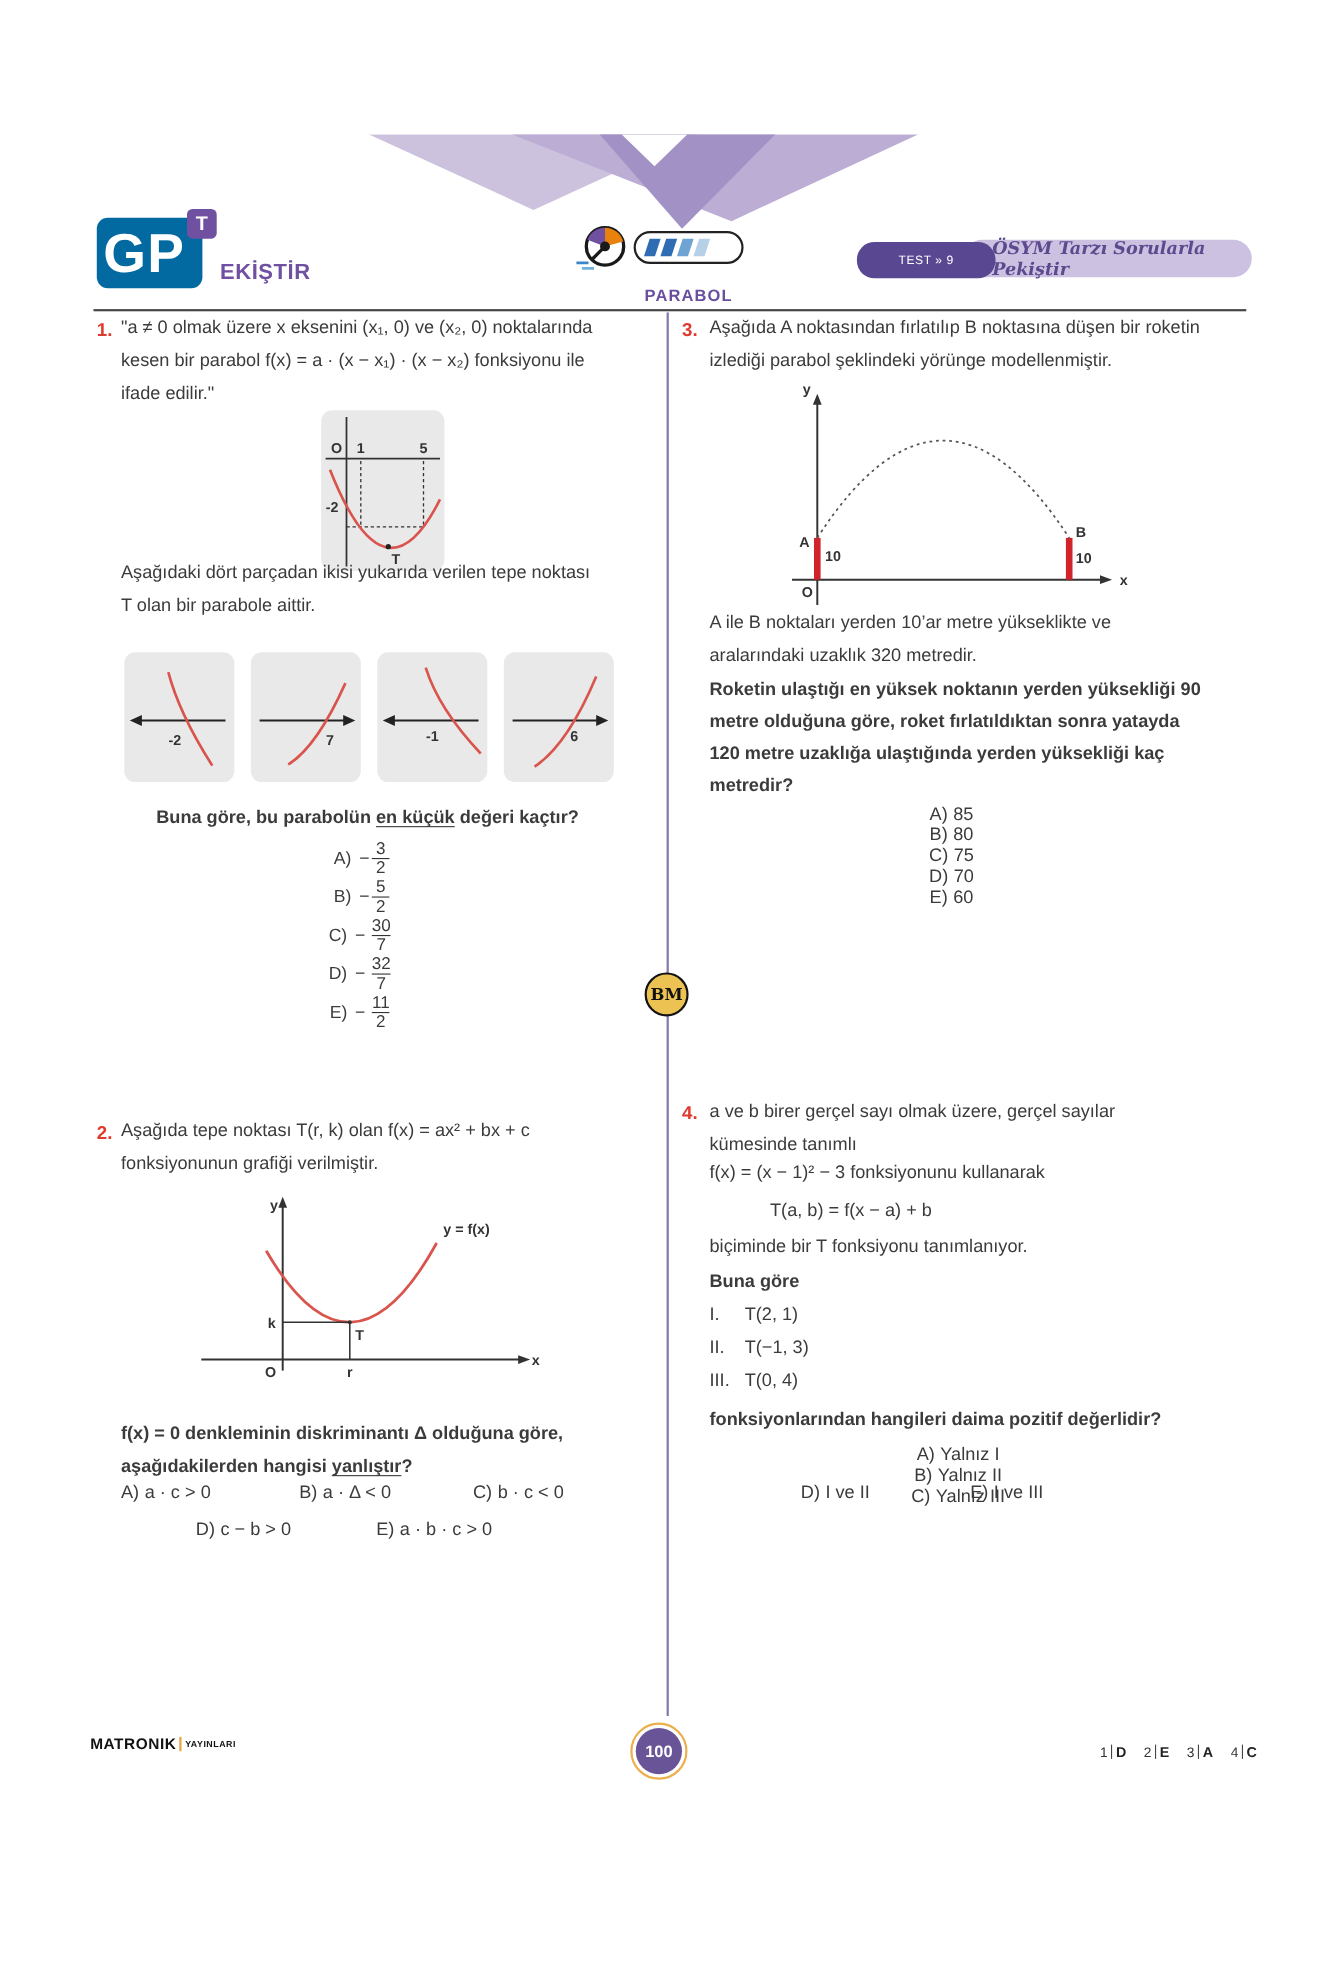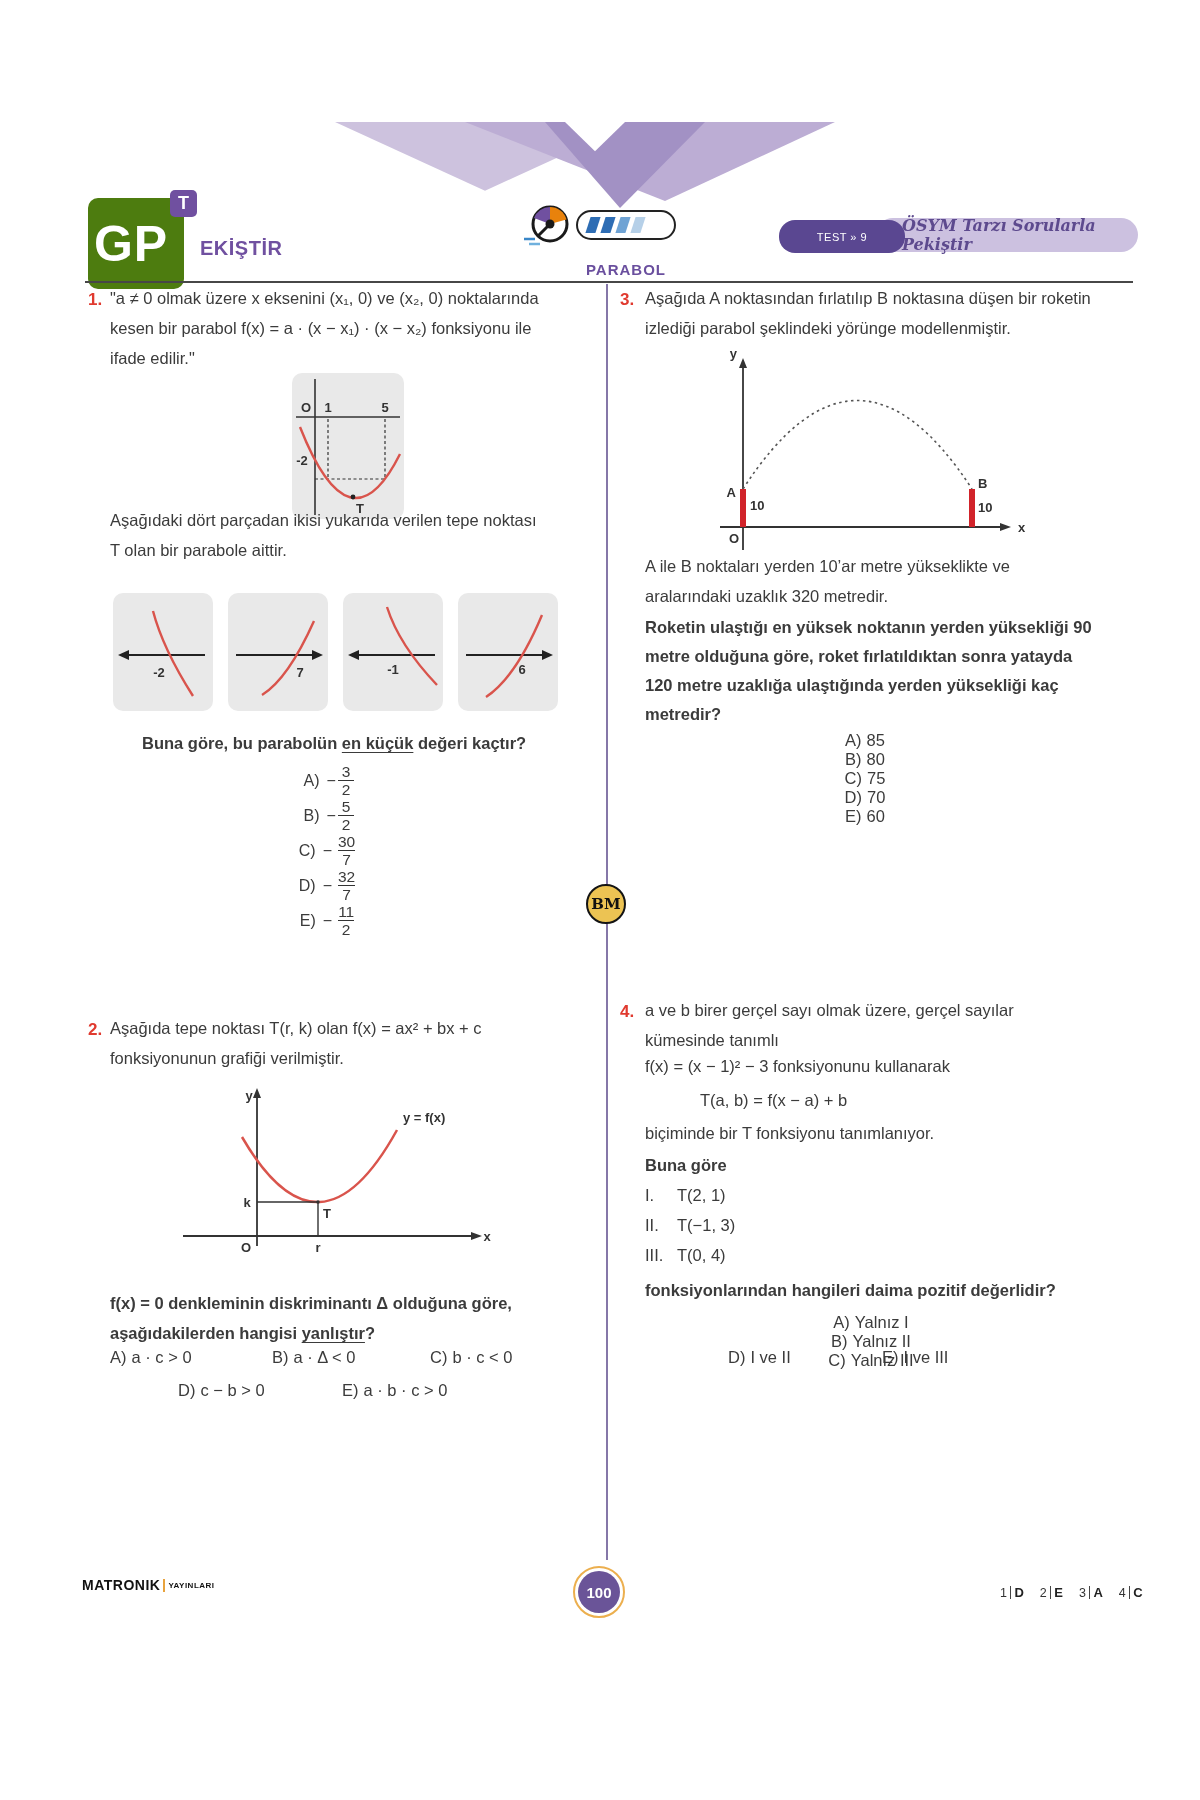--- a/index.html
+++ b/index.html
@@ -7,21 +7,21 @@
        font-family:"Liberation Sans","DejaVu Sans",sans-serif;color:#3b3b3b;}
   .abs{position:absolute;}
   
   .deco{left:335px;top:122px;width:500px;height:86px;}
   .deco div{position:absolute;inset:0;}
   .deco .t1{background:#cdc2de;clip-path:polygon(0% 0%,60% 0%,30% 80%);}
   .deco .t2{background:#bcadd4;clip-path:polygon(26% 0%,100% 0%,66% 92%);}
   .deco .t3{background:#a291c4;clip-path:polygon(42% 0%,74% 0%,57% 100%);}
   .deco .t4{background:#ffffff;clip-path:polygon(46% 0%,58% 0%,52% 34%);}
   
-  .logo-box{left:88px;top:198px;width:96px;height:91px;background:#4d7c0f;border-radius:10px;
+  .logo-box{left:88px;top:198px;width:96px;height:64px;background:#0369a1;border-radius:10px;
             display:flex;align-items:center;justify-content:center;}
   .logo-gp{color:#fff;font-size:50px;font-weight:800;letter-spacing:1px;padding-right:10px;}
   .logo-t{left:170px;top:190px;width:27px;height:27px;background:#7050a0;border-radius:5px;
           color:#fff;font-size:18px;font-weight:800;display:flex;align-items:center;justify-content:center;}
   .logo-ekistir{left:200px;top:237px;font-size:20px;font-weight:800;color:#7050a0;letter-spacing:0.5px;text-align:center;}
   .header-rule{left:85px;top:281px;width:1048px;height:2px;background:#474747;}
   
   .gauge{left:520px;top:198px;}
   .ppill{left:576px;top:210px;width:100px;height:30px;border:2.5px solid #222;border-radius:16px;
          display:flex;align-items:center;gap:5px;padding-left:10px;box-sizing:border-box;background:#fff;}

